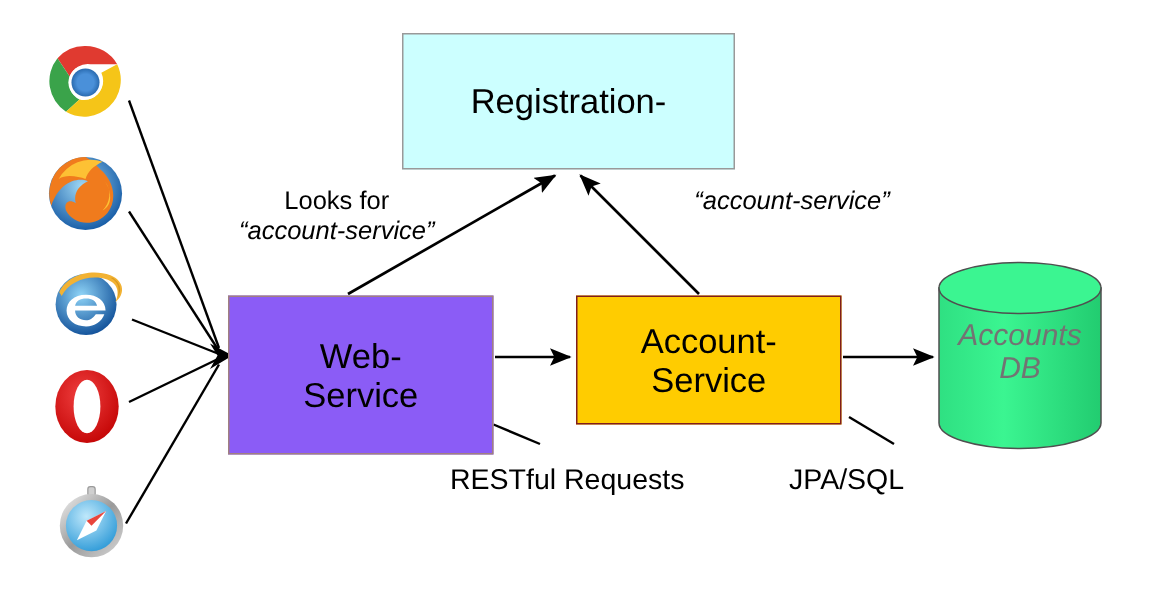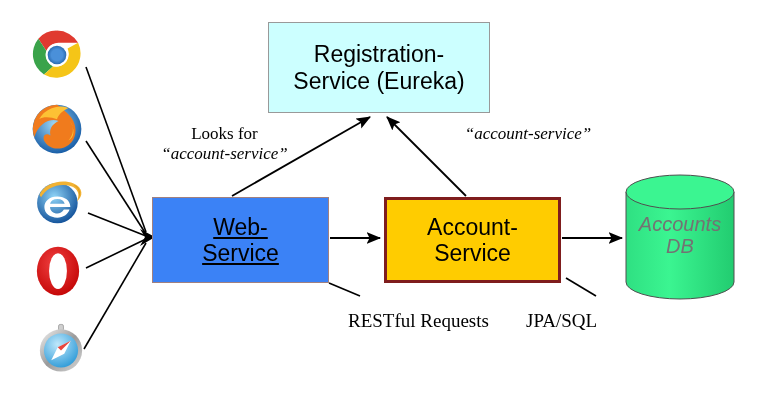--- a/index.html
+++ b/index.html
@@ -35,56 +35,54 @@
     box-sizing: border-box;
     line-height: 1.14;
   }
   .node-reg {
     left: 268px; top: 22px; width: 222px; height: 91px;
     background: #ccffff;
     border: 1px solid #999999;
     font-size: 23px;
   }
   .node-web {
-    left: 152px; top: 197px; width: 177px; height: 86px;
-    background: #3b82f6;
+    left: 152px; top: 197px; width: 177px; height: 106px;
+    background: #8b5cf6;
     border: 1px solid #a08080;
     font-size: 23px;
-    text-decoration: underline;
   }
   .node-acct {
     left: 384px; top: 197px; width: 177px; height: 86px;
     background: #ffcc00;
-    border: 3px solid #7f1d1d;
+    border: 1px solid #7f1d1d;
     font-size: 23px;
     align-items: center;
   }
   .db-label {
     position: absolute;
     left: 622px; top: 213px; width: 116px;
     text-align: center;
     font-size: 20px;
     font-style: italic;
     color: #737373;
     line-height: 1.12;
   }
   .edge-label {
     position: absolute;
     color: #000000;
     font-size: 17px;
     line-height: 1.2;
     white-space: nowrap;
-    font-family: Liberation Serif, serif;
   }
   .edge-label .quoted {
     font-style: italic;
   }
   .lbl-looks { left: 137px; top: 124px; text-align: center; width: 175px; }
   .lbl-registers { left: 438px; top: 124px; text-align: center; width: 180px; }
-  .lbl-rest { left: 300px; top: 310px; font-size: 19px; margin-left: 48px; }
+  .lbl-rest { left: 300px; top: 310px; font-size: 19px; }
   .lbl-jpa { left: 526px; top: 310px; font-size: 19px; }
   .client-icon {
     position: absolute;
     width: 52px;
     height: 52px;
   }
   .client-icon svg { display: block; width: 100%; height: 100%; }
 </style>
 </head>
 <body>
@@ -150,21 +148,20 @@
 
     <line x1="562" y1="238" x2="622" y2="238" stroke="#000000" stroke-width="1.8" marker-end="url(#arrow)"></line>
 
     <line x1="360" y1="296" x2="329" y2="283" stroke="#000000" stroke-width="1.6"></line>
     <line x1="596" y1="296" x2="566" y2="278" stroke="#000000" stroke-width="1.6"></line>
   </svg>
 
   <div class="node node-reg">
     <div>
       <div>Registration-</div>
-      <div>Service (Eureka)</div>
     </div>
   </div>
 
   <div class="node node-web">
     <div>
       <div>Web-</div>
       <div>Service</div>
     </div>
   </div>
 

